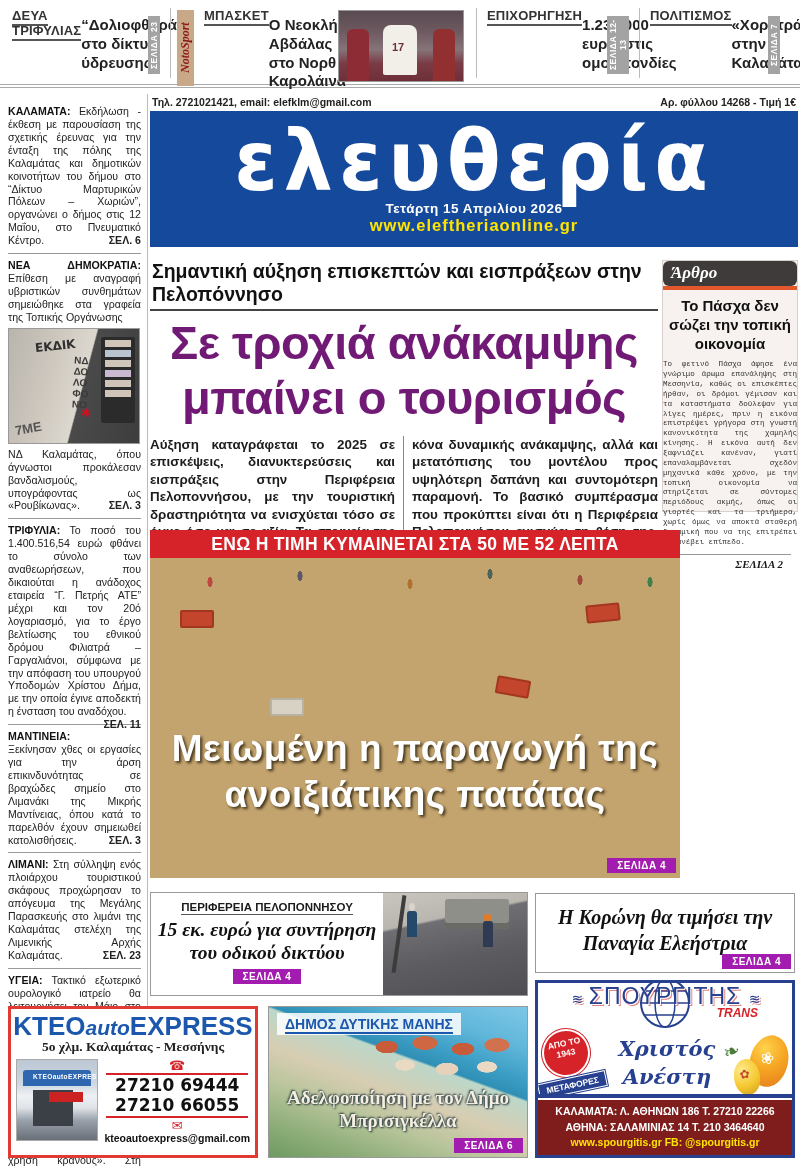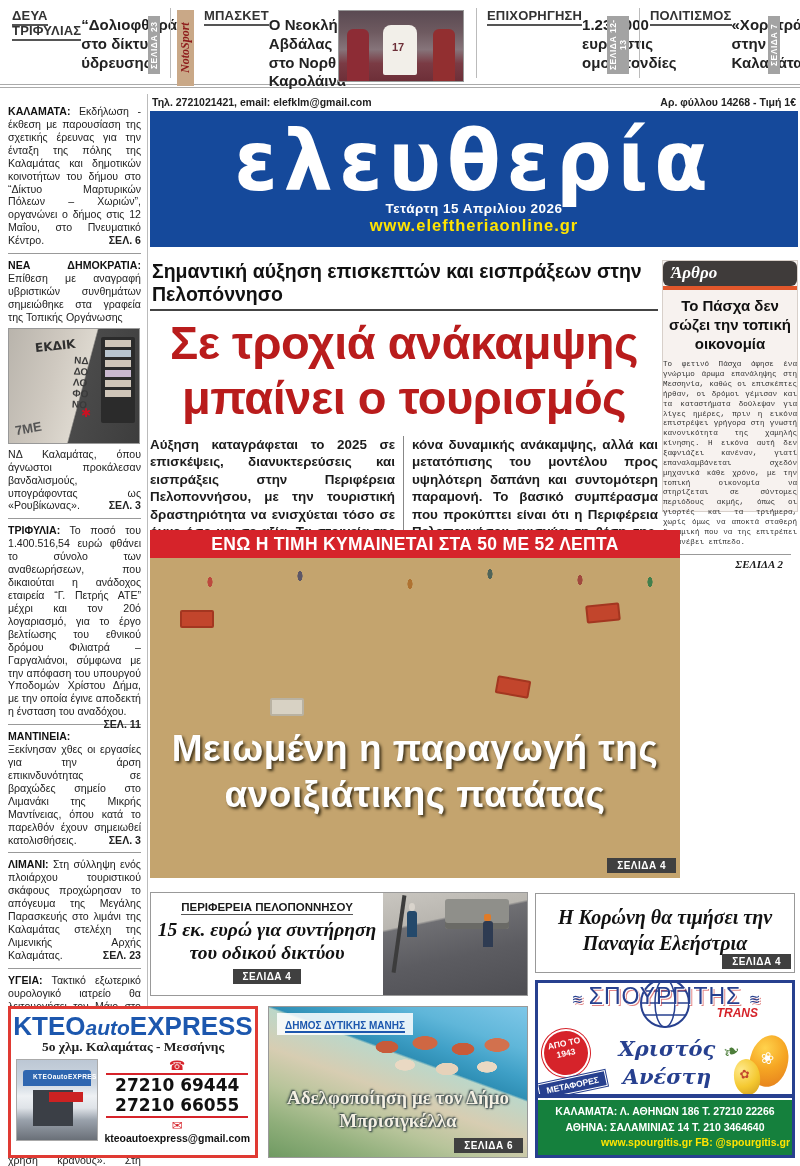--- a/index.html
+++ b/index.html
@@ -45,21 +45,21 @@
   .masthead { position:absolute; left:150px; top:96px; width:648px; }
   .mast-meta { display:flex; justify-content:space-between; font-size:10.5px; font-weight:bold; color:#222; padding:0 2px 3px 2px; }
   .mast-box { background:#15499b; height:136px; position:relative; text-align:center; color:#fff; }
   .logo-word { font-family:"DejaVu Sans", sans-serif; font-weight:bold; font-size:78px; letter-spacing:6px; line-height:1; padding-top:10px; transform:scaleY(1.08); color:#fff; }
   .mast-date { font-size:13.5px; font-weight:bold; margin-top:2px; letter-spacing:.5px; }
   .mast-url { font-size:16.5px; font-weight:bold; color:#ffe400; letter-spacing:1px; }
 
   
   .lead { position:absolute; left:150px; top:260px; width:508px; }
   .kicker { font-size:19.5px; font-weight:bold; color:#111; border-bottom:2px solid #444; padding:0 2px 3px 2px; display:inline-block; }
-  .lead h1 { font-size:47px; line-height:1.18; text-align:center; font-weight:bold; color:#b91c1c; margin-top:4px; letter-spacing:-.5px; }
+  .lead h1 { font-size:47px; line-height:1.18; text-align:center; font-weight:bold; color:#701a75; margin-top:4px; letter-spacing:-.5px; }
   .lead-body { display:flex; margin-top:10px; gap:0; }
   .lead-body .bcol { width:50%; font-size:13.4px; font-weight:600; line-height:1.3; text-align:justify; color:#1c1c1c; }
   .lead-body .bcol.first { padding-right:8px; border-right:1px solid #888; }
   .lead-body .bcol.second { padding-left:8px; }
   .redsq { display:inline-block; width:10px; height:10px; background:#d6232a; margin:0 3px 0 2px; }
   .lead-pref { font-weight:bold; }
 
   
   .opinion { position:absolute; left:662px; top:260px; width:136px; height:252px; background:#f7f2ef; border:1px solid #d8d0ca; }
   .op-head { background:#3f3b3a; color:#fff; font-family:"Liberation Serif", serif; font-style:italic; font-weight:bold; font-size:17px; padding:2px 8px 3px;border-radius:6px; }
@@ -87,21 +87,21 @@
   .field .workers { position:absolute; top:4px; left:0; right:0; height:40px;
     background:
       radial-gradient(6px 12px at 60px 20px,#b33 40%,transparent 45%),
       radial-gradient(6px 12px at 150px 14px,#446 40%,transparent 45%),
       radial-gradient(6px 12px at 260px 22px,#a62 40%,transparent 45%),
       radial-gradient(6px 12px at 340px 12px,#355 40%,transparent 45%),
       radial-gradient(6px 12px at 430px 18px,#933 40%,transparent 45%),
       radial-gradient(6px 12px at 500px 20px,#274 40%,transparent 45%); opacity:.8; }
   .crate { position:absolute; width:34px; height:18px; background:#c2452c; border:2px solid #a33620; border-radius:2px; }
   .field-head { position:absolute; left:0; right:0; top:168px; text-align:center; color:#fff; font-weight:bold; font-size:37px; line-height:1.25; text-shadow:2px 2px 3px rgba(40,30,10,.85); letter-spacing:.5px; }
-  .badge { background:#404040; color:#fff; font-weight:bold; font-size:10px; padding:2px 10px; letter-spacing:.5px; }
+  .badge { background:#a21caf; color:#fff; font-weight:bold; font-size:10px; padding:2px 10px; letter-spacing:.5px; }
   .field .badge { position:absolute; right:4px; bottom:5px; }
 
   
   .story-road { position:absolute; left:150px; top:892px; width:378px; height:104px; border:1px solid #999; display:flex; }
   .story-road .txt { width:232px; text-align:center; padding-top:8px; }
   .story-road .sec { font-size:11.5px; font-weight:bold; }
   .story-road .sec span { border-bottom:1.5px solid #555; padding-bottom:1px; }
   .story-road .ttl { font-family:"Liberation Serif", serif; font-style:italic; font-weight:bold; font-size:19.5px; line-height:1.2; margin-top:5px; color:#111; }
   .story-road .badge { display:inline-block; margin-top:4px; }
   .road-photo { flex:1; position:relative; overflow:hidden;
@@ -131,21 +131,21 @@
   .kteo-photo .signr { position:absolute; right:14px; top:32px; width:34px; height:10px; background:#c22; }
   .kteo-phones { flex:1; padding-left:6px; }
   .kteo-phones .ico { color:#d6232a; font-size:13px; line-height:1; }
   .kteo-phones .line { border-top:2px solid #d6232a; margin:1px 2px; }
   .kteo-phones .num { font-size:17px; font-weight:bold; color:#111; font-family:"DejaVu Sans", sans-serif; line-height:1.15; }
   .kteo-phones .mail { font-size:10.5px; font-weight:bold; color:#111; }
 
   .ad-mani { position:absolute; left:268px; top:1006px; width:260px; height:152px; border:1px solid #999; position:absolute; overflow:hidden;
     background:linear-gradient(200deg,#7ec7e8 0%,#5fb6d9 18%,#3e9fc6 30%,#2f8fb5 38%,#bcd7c9 39%,#d7cdb2 55%,#b7c49a 70%,#8fae7a 85%,#6f9a62 100%); }
   .ad-mani .head { position:absolute; left:8px; top:6px; background:rgba(255,255,255,.85); padding:2px 8px; }
-  .ad-mani .head span { color:#1c57ae; font-weight:bold; font-size:10px; border-bottom:2px solid #1c57ae; }
+  .ad-mani .head span { color:#1c57ae; font-weight:bold; font-size:14px; border-bottom:2px solid #1c57ae; }
   .ad-mani .houses { position:absolute; right:10px; top:28px; width:150px; height:56px;
     background:
       radial-gradient(18px 10px at 20px 12px,#c75b3a 60%,transparent 65%),
       radial-gradient(20px 11px at 58px 8px,#cf6743 60%,transparent 65%),
       radial-gradient(18px 10px at 96px 14px,#c75b3a 60%,transparent 65%),
       radial-gradient(20px 11px at 130px 10px,#d2714e 60%,transparent 65%),
       radial-gradient(16px 9px at 38px 30px,#ead9c3 60%,transparent 65%),
       radial-gradient(18px 10px at 80px 34px,#e6d2ba 60%,transparent 65%),
       radial-gradient(16px 9px at 120px 32px,#ead9c3 60%,transparent 65%); }
   .ad-mani .ttl { position:absolute; left:0; right:0; bottom:24px; text-align:center; font-family:"Liberation Serif", serif; font-weight:bold; font-size:19px; line-height:1.25; color:#f3efe2; text-shadow:1px 1px 2px #23323a, -1px -1px 2px #23323a; }
@@ -161,22 +161,22 @@
   .sp-since { position:absolute; left:6px; top:2px; width:44px; height:44px; background:#d6232a; border-radius:50%; color:#fff; font-weight:bold; font-size:8.5px; text-align:center; padding-top:8px; line-height:1.15; transform:rotate(-12deg); box-shadow:0 0 0 2px #fff,0 0 0 3px #d6232a; }
   .sp-metafores { position:absolute; left:0px; top:48px; background:#27408f; color:#fff; font-weight:bold; font-size:8.5px; padding:2px 7px; transform:rotate(-12deg); border:1px solid #fff; box-shadow:0 0 0 1px #27408f; }
   .sp-script { position:absolute; left:54px; top:6px; width:150px; text-align:center; font-family:"DejaVu Serif", serif; font-style:italic; font-weight:bold; font-size:21px; line-height:1.35; color:#27408f; }
   .sp-eggs { position:absolute; right:2px; top:0px; width:60px; height:82px; }
   .egg1 { position:absolute; right:2px; top:6px; width:38px; height:52px; border-radius:50% 50% 48% 48%; background:radial-gradient(circle at 32% 28%, #ffd34d 0%, #f6a623 45%, #e2791c 100%); transform:rotate(14deg); }
   .egg1:after { content:"❀"; position:absolute; left:10px; top:14px; color:#fff; font-size:16px; }
   .egg2 { position:absolute; right:30px; top:30px; width:26px; height:36px; border-radius:50% 50% 48% 48%; background:radial-gradient(circle at 32% 28%, #ffe98a 0%, #f4c830 55%, #cf9a1d 100%); transform:rotate(-8deg); }
   .egg2:after { content:"✿"; position:absolute; left:6px; top:8px; color:#c2452c; font-size:12px; }
   .sp-leaf { position:absolute; right:50px; top:10px; color:#4c7d3a; font-size:20px; transform:rotate(-20deg); }
   .sp-flower { position:absolute; right:54px; bottom:2px; color:#3f6fb5; font-size:12px; }
-  .sp-bottom { position:absolute; left:0; right:0; bottom:0; background:#15803d; color:#fff; text-align:center; font-weight:bold; font-size:10.5px; line-height:1.45; padding:4px 2px 5px; border-top:2px solid #fff; box-shadow:0 -4px 0 #27408f; }
-  .sp-bottom .web { color:#ffe400;text-align:right; }
+  .sp-bottom { position:absolute; left:0; right:0; bottom:0; background:#7f1d1d; color:#fff; text-align:center; font-weight:bold; font-size:10.5px; line-height:1.45; padding:4px 2px 5px; border-top:2px solid #fff; box-shadow:0 -4px 0 #27408f; }
+  .sp-bottom .web { color:#ffe400; }
 
   .clickable { cursor:pointer; }
 </style>
 </head>
 <body>
 
 <div class="page">
 
   <div class="top-strip">
     <div class="teaser" style="width:138px">

